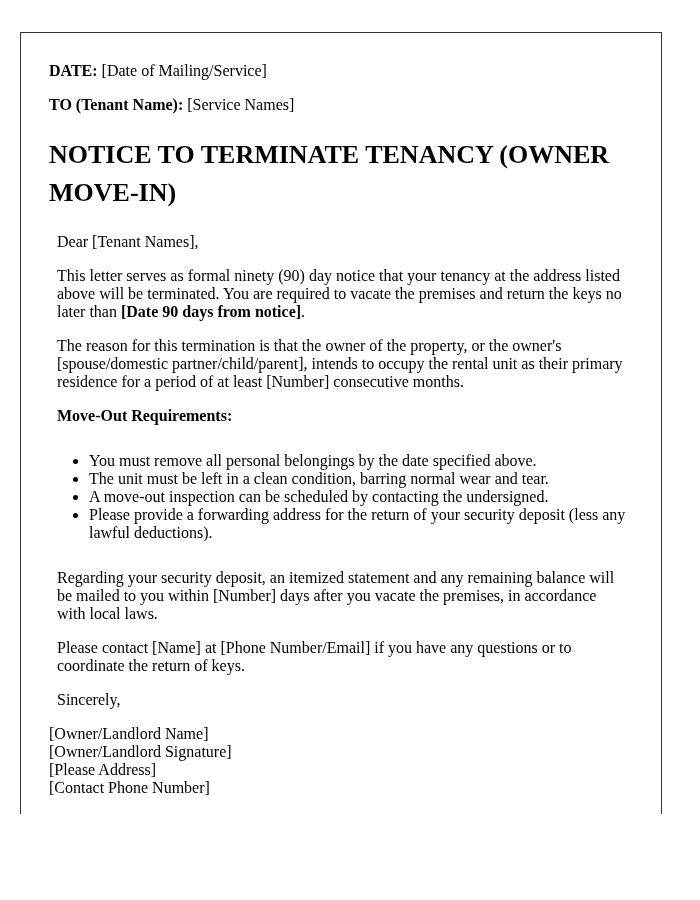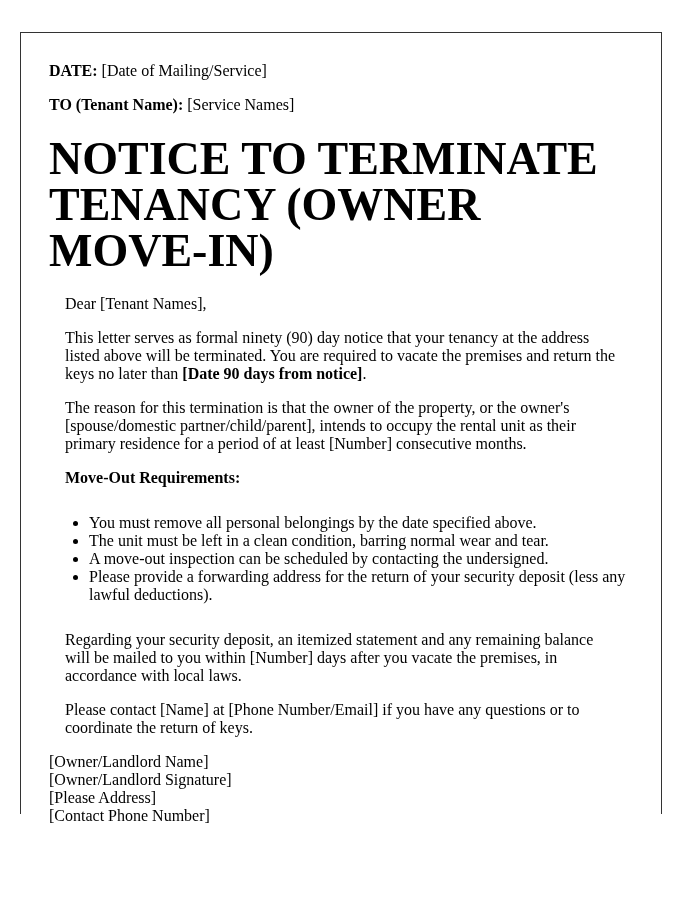--- a/index.html
+++ b/index.html
@@ -23,28 +23,28 @@
     height: 768px;
     padding: 13px 29px 0 28px;
     border-top: 1px solid #333333;
     border-left: 1px solid #333333;
     border-right: 1px solid #333333;
     border-bottom: none;
     font-size: 16px;
     line-height: 18px;
   }
   .letter p {
-    margin: 16px 16px;
+    margin: 16px 8px;
   }
   .letter p.field {
     margin: 16px 0;
   }
   .letter h1 {
-    font-size: 46px;
-    line-height: 46px;
+    font-size: 26px;
+    line-height: 38px;
     font-weight: bold;
     margin: 22px 0 21px 0;
     letter-spacing: 0px;
   }
   .letter ul {
     margin: 27px 0;
     padding-left: 40px;
     list-style: disc;
   }
   .letter li {
@@ -82,20 +82,21 @@
     <li>You must remove all personal belongings by the date specified above.</li>
     <li>The unit must be left in a clean condition, barring normal wear and tear.</li>
     <li>A move-out inspection can be scheduled by contacting the undersigned.</li>
     <li>Please provide a forwarding address for the return of your security deposit (less any lawful deductions).</li>
   </ul>
 
   <p>Regarding your security deposit, an itemized statement and any remaining balance will be mailed to you within [Number] days after you vacate the premises, in accordance with local laws.</p>
 
   <p>Please contact [Name] at [Phone Number/Email] if you have any questions or to coordinate the return of keys.</p>
 
+  <p>Sincerely,</p>
 
   <div class="signature">
     <div>[Owner/Landlord Name]</div>
     <div>[Owner/Landlord Signature]</div>
     <div>[Please Address]</div>
     <div>[Contact Phone Number]</div>
   </div>
 
 </div>
 

